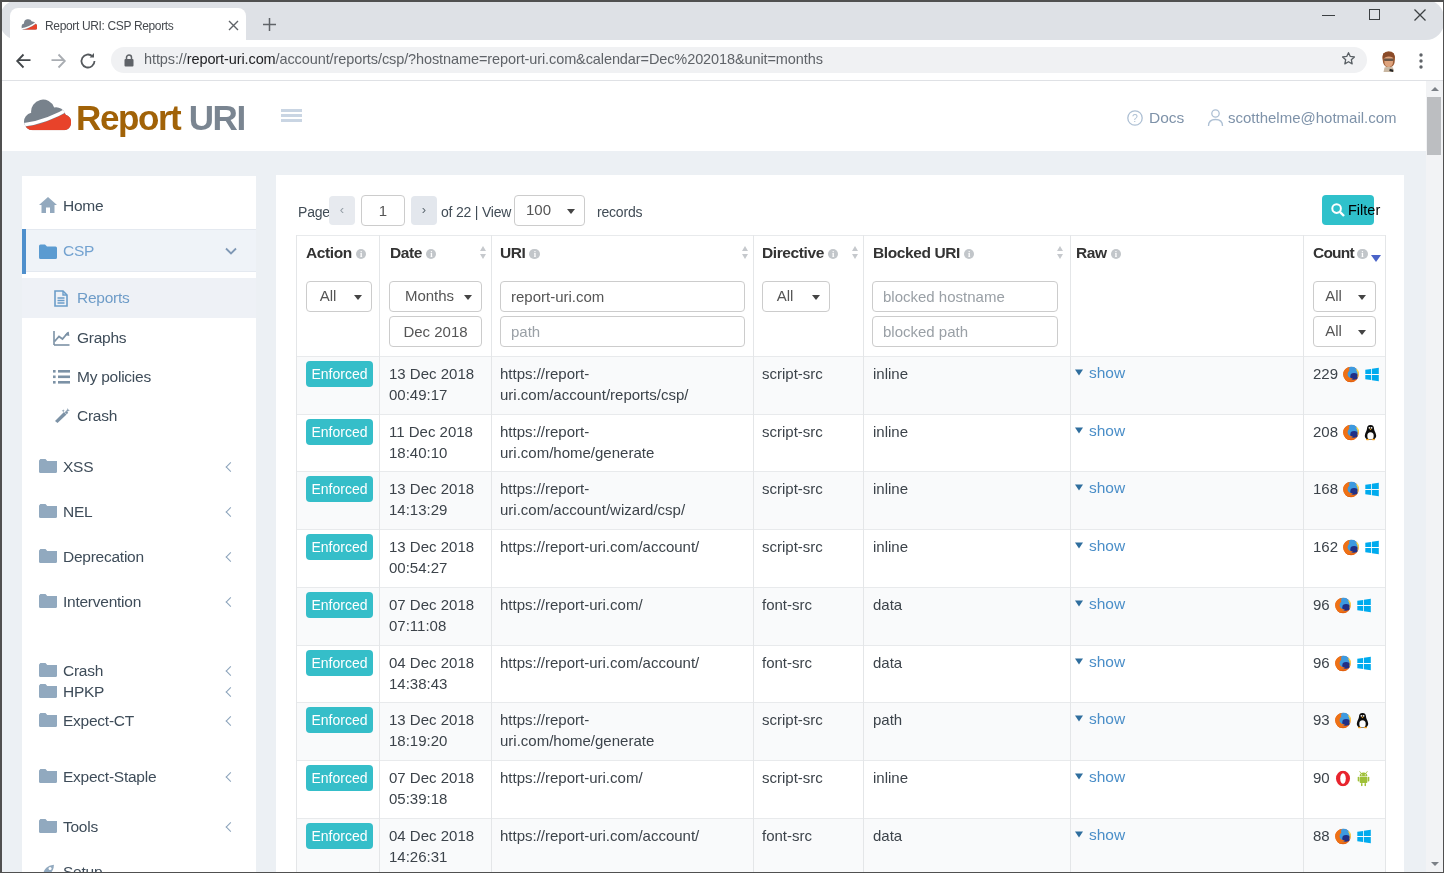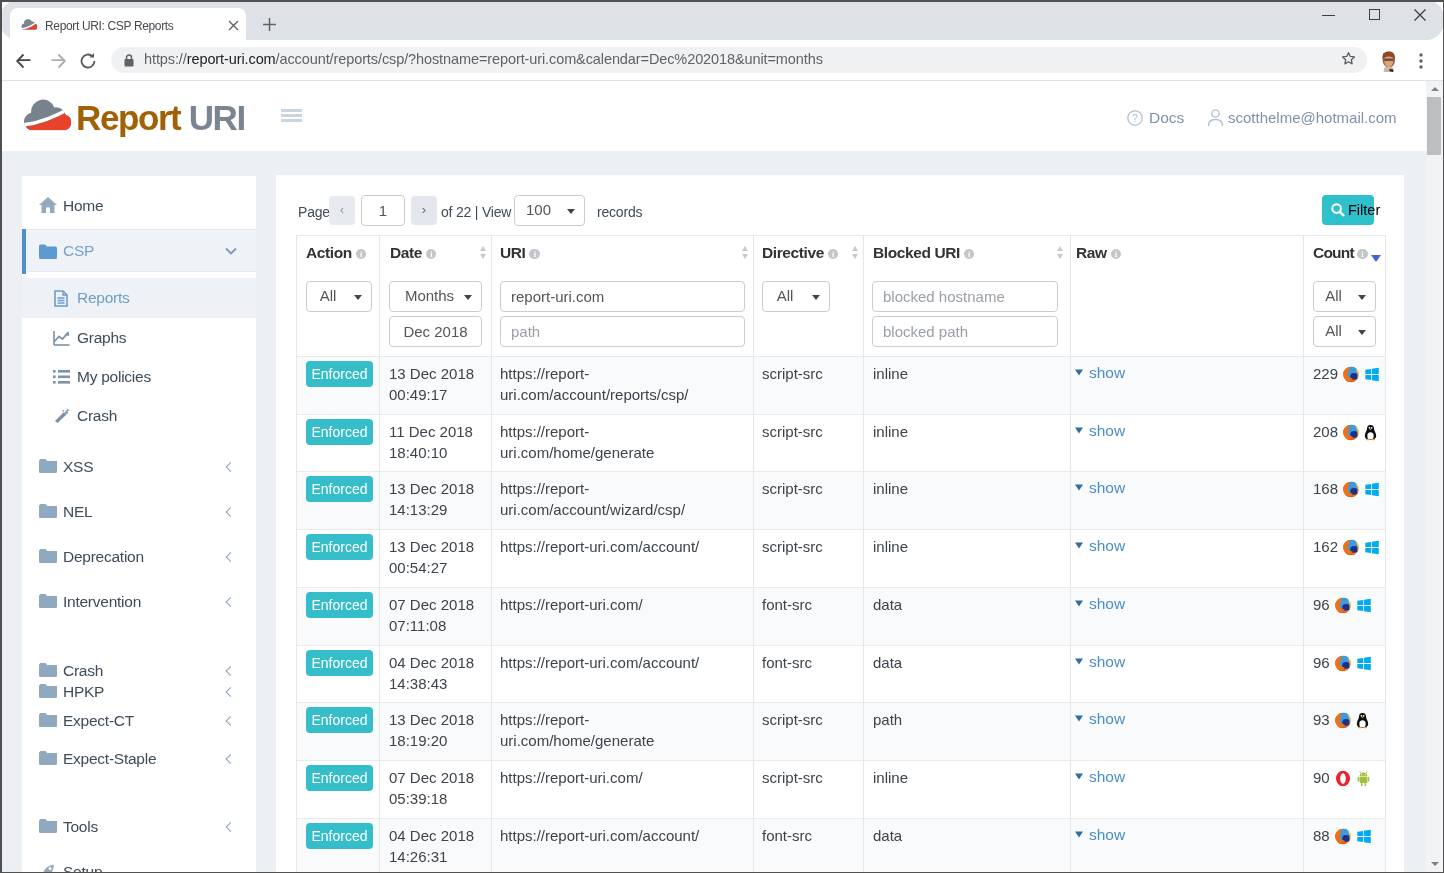--- a/index.html
+++ b/index.html
@@ -241,21 +241,21 @@
     <div class="mitem fold" style="top:493px;">
         <i class="fico"></i>
         <span class="mlabel">HPKP</span>
         <b class="lchev"></b>
       </div>
     <div class="mitem fold" style="top:522px;">
         <i class="fico"></i>
         <span class="mlabel">Expect-CT</span>
         <b class="lchev"></b>
       </div>
-    <div class="mitem fold" style="top:560px;padding-left:32px;">
+    <div class="mitem fold" style="top:578px;padding-left:32px;">
         <i class="fico"></i>
         <span class="mlabel">Expect-Staple</span>
         <b class="lchev"></b>
       </div>
     <div class="mitem fold" style="top:628px;">
         <i class="fico"></i>
         <span class="mlabel">Tools</span>
         <b class="lchev"></b>
       </div>
     <div class="mitem" style="top:673px;height:45px;">

